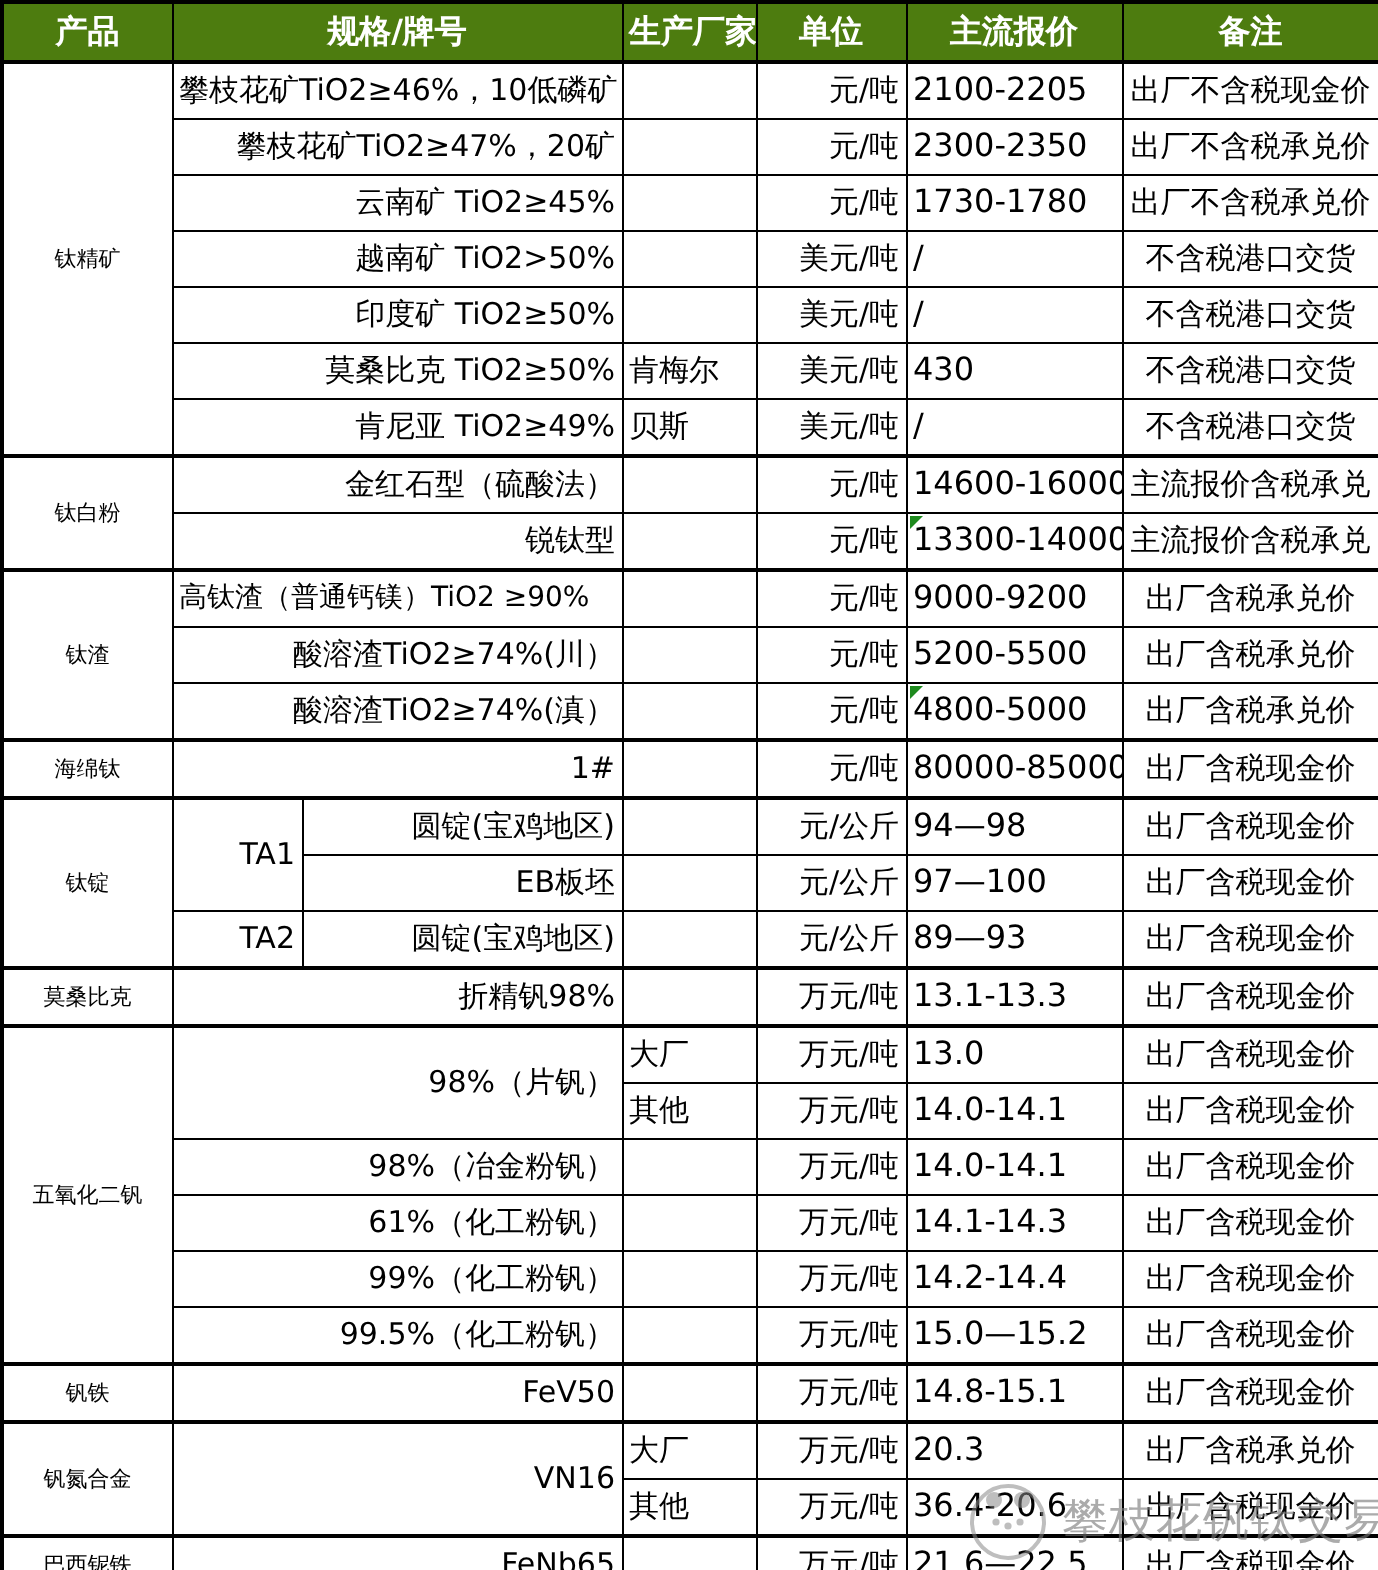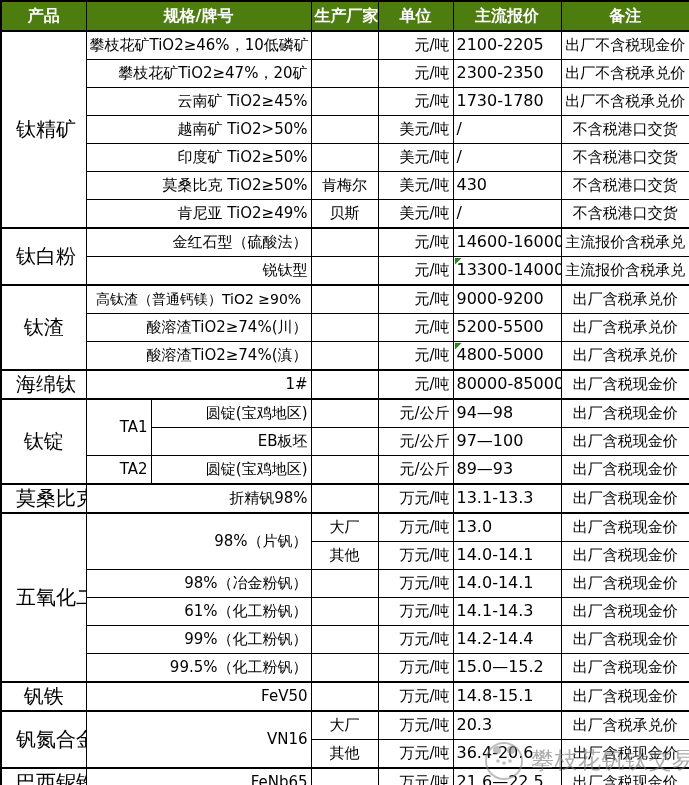--- a/index.html
+++ b/index.html
@@ -19,24 +19,24 @@
     height:27px;line-height:1.05;
     overflow:hidden;white-space:nowrap;
     vertical-align:middle;
   }
   thead th{
     background:#4d7c0f;color:#fff;
     font-size:16px;font-weight:bold;
     height:28px;text-align:center;
   }
   tr.gs td{border-top:2px solid #000;}
-  td.product{text-align:center;padding:0 14px;font-size:20px;}
+  td.product{text-align:center;padding:0 14px;font-size:11px;}
   td.spec{text-align:right;}
-  td.spec-sm{text-align:center;font-size:14px;}
-  td.mfr{text-align:center;}
+  td.spec-sm{text-align:left;font-size:14px;}
+  td.mfr{}
   td.unit{text-align:right;}
   td.price{text-align:left;font-size:16px;position:relative;}
   td.note{text-align:center;padding:0 2px;}
   .flagtri{
     position:absolute;top:1px;left:1px;width:7px;height:7px;
     background:#1E8A1E;
     clip-path:polygon(0 0,100% 0,0 100%);
   }
   .watermark{
     position:absolute;left:482px;top:737px;

